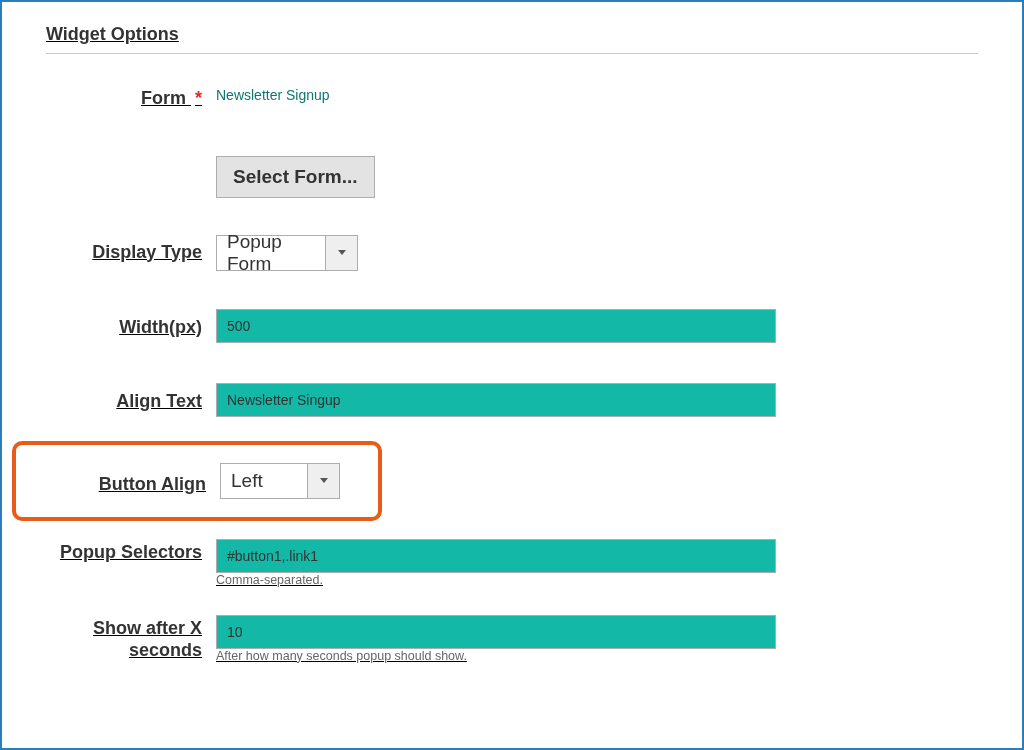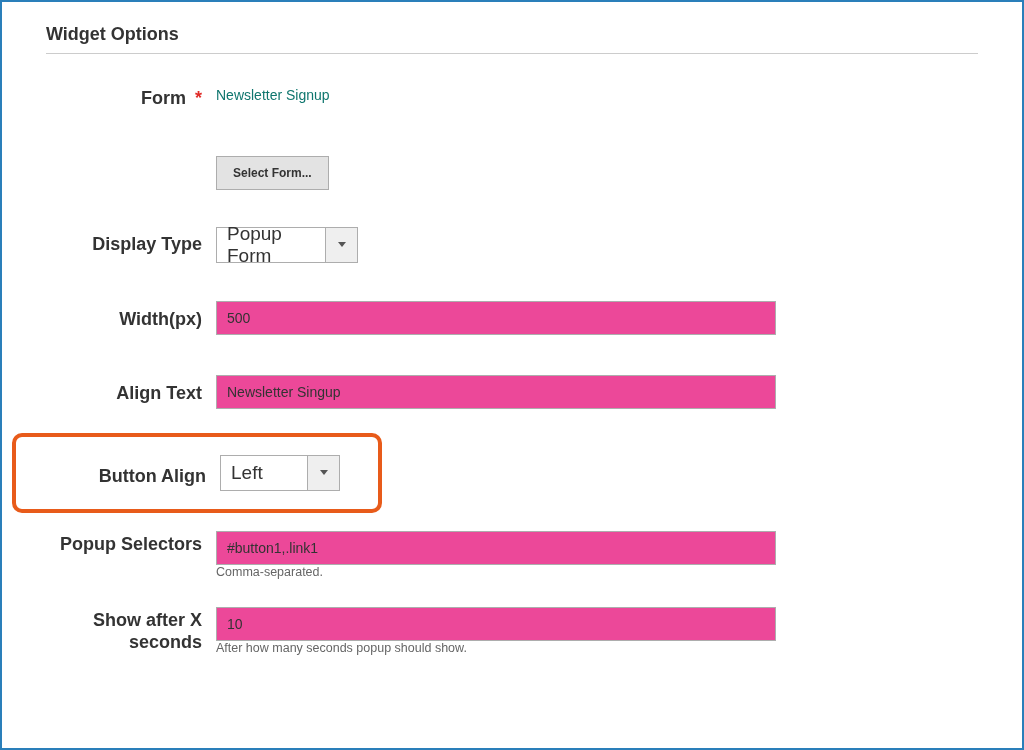--- a/index.html
+++ b/index.html
@@ -7,20 +7,21 @@
     margin: 0;
     font-family: -apple-system, BlinkMacSystemFont, "Segoe UI", Helvetica, Arial, sans-serif;
     background: #fff;
   }
   .frame {
     border: 2px solid #2a7fba;
     width: 1024px;
     height: 750px;
     padding: 22px 44px 0 44px;
     overflow: hidden;
+    text-decoration: underline;
   }
   .section-title {
     font-size: 18px;
     font-weight: 600;
     color: #333;
     margin: 0 0 8px 0;
   }
   .hr {
     border: none;
     border-top: 1px solid #ccc;
@@ -65,31 +66,31 @@
     font-size: 14px;
     color: #0f766e;
     padding-top: 7px;
     display: inline-block;
   }
   .btn {
     display: inline-block;
     background: #e3e3e3;
     border: 1px solid #adadad;
     padding: 9px 16px;
-    font-size: 12px;
+    font-size: 19px;
     font-weight: 600;
     color: #333;
     cursor: pointer;
   }
   .text-input {
     width: 100%;
     font-size: 14px;
     padding: 8px 10px;
     border: 1px solid #adadad;
-    background: #ec4899;
+    background: #14b8a6;
     color: #333;
   }
   .select-wrap {
     display: inline-flex;
     border: 1px solid #adadad;
     background: #fff;
     height: 36px;
   }
   .select-wrap.small .select-text { width: 86px; }
   .select-wrap.tiny  .select-text { width: 42px; }

